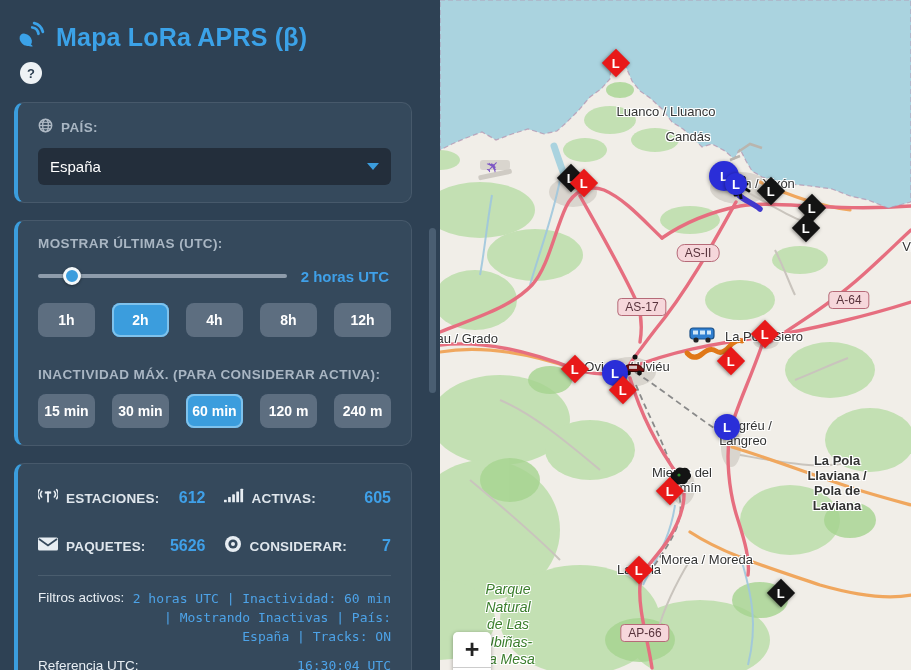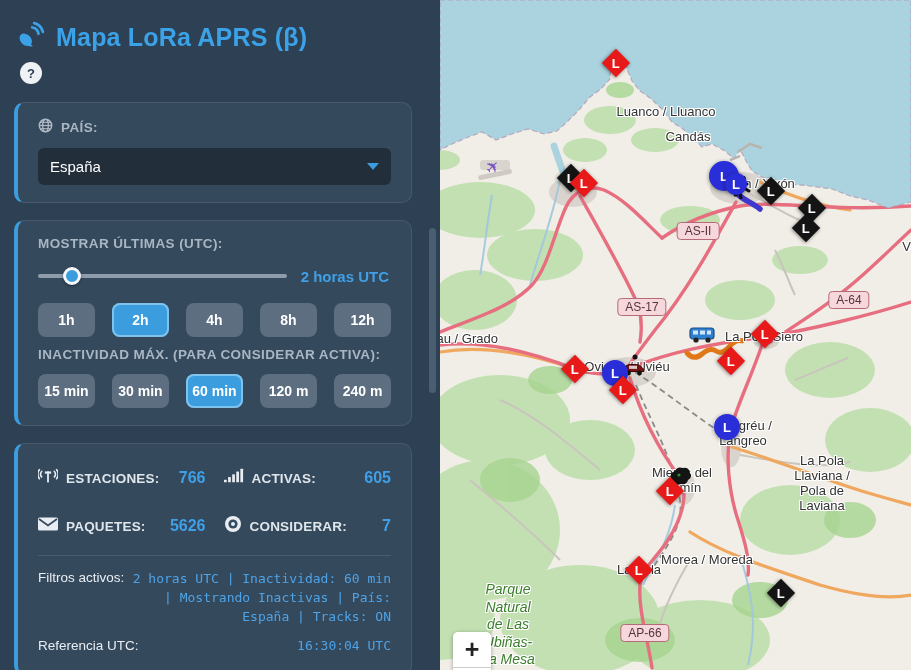--- a/index.html
+++ b/index.html
@@ -34,21 +34,21 @@
   .slider-row{display:flex;align-items:center;gap:14px;margin:16px 2px 18px 0}
   .slider{position:relative;flex:1;height:18px;cursor:pointer}
   .slider .track{position:absolute;left:0;right:0;top:7px;height:4px;border-radius:2px;background:#8e9cab}
   .slider .thumb{position:absolute;top:0;left:10%;width:18px;height:18px;border-radius:50%;
     background:var(--accent);border:3px solid #f4f8fa;box-shadow:0 1px 3px rgba(0,0,0,.4)}
   .slider-val{color:var(--value);font-weight:bold;font-size:15px;white-space:nowrap}
   .btn-row{display:flex;gap:17px}
   .btn-row button{flex:1;height:34px;border:none;border-radius:8px;background:var(--btn-bg);color:#fff;
     font-family:"Liberation Sans",sans-serif;font-weight:bold;font-size:14px;cursor:pointer}
   .btn-row button.active{background:var(--accent);box-shadow:inset 0 0 0 2px #7fc2ec}
-  .plabel.mt{margin-top:10px}
+  .plabel.mt{margin-top:30px}
   .stats-grid{display:grid;grid-template-columns:1fr 1fr;column-gap:18px;row-gap:26px;margin:8px 0 4px}
   .stat{display:flex;align-items:center;gap:8px}
   .stat .slabel{color:#dfe6ec;font-weight:bold;font-size:13.5px;letter-spacing:.2px}
   .stat .svalue{margin-left:auto;color:var(--value);font-weight:bold;font-size:16px}
   .divider{border:none;border-top:1px solid #4a5d6e;margin:18px 0 14px}
   .frow{display:flex;align-items:flex-start;margin-bottom:10px}
   .flabel{color:#e8eef3;font-size:13.5px;white-space:nowrap}
   .fvalue{margin-left:auto;width:272px;text-align:right;color:#4da3e8;
     font-family:"DejaVu Sans Mono",monospace;font-size:13px;line-height:1.45}
   .scroll-thumb{position:absolute;right:4px;top:228px;width:7px;height:165px;border-radius:4px;background:#4a5e72}
@@ -149,21 +149,21 @@
 
     <section class="panel">
       <div class="stats-grid" id="stats-grid">
           <div class="stat">
             <span><svg width="20" height="18" viewBox="0 0 22 18">
                 <path d="M4 4 q-2.5 3 0 6 M1.5 2 q-3.5 5 0 10 M18 4 q2.5 3 0 6 M20.5 2 q3.5 5 0 10" stroke="#e7edf2" stroke-width="1.8" fill="none" stroke-linecap="round"></path>
                 <rect x="10" y="4" width="2" height="12" fill="#e7edf2"></rect>
                 <rect x="7.5" y="4" width="7" height="2.4" fill="#e7edf2"></rect>
               </svg></span>
             <span class="slabel">ESTACIONES:</span>
-            <span class="svalue">766</span>
+            <span class="svalue">612</span>
           </div>
           <div class="stat">
             <span><svg width="20" height="18" viewBox="0 0 22 18">
                 <g fill="#e7edf2">
                   <rect x="0" y="13" width="3" height="3" rx="0.5"></rect>
                   <rect x="4.5" y="10" width="3" height="6" rx="0.5"></rect>
                   <rect x="9" y="7" width="3" height="9" rx="0.5"></rect>
                   <rect x="13.5" y="4" width="3" height="12" rx="0.5"></rect>
                   <rect x="18" y="1" width="3" height="15" rx="0.5"></rect>
                 </g>
@@ -312,31 +312,31 @@
         <div class="map-label" style="left: 226px; top: 112px;">Luanco / Lluanco</div>
         <div class="map-label" style="left: 248px; top: 137px;">Candás</div>
         <div class="map-label" style="left: 318px; top: 184px;">Gijón / Xixón</div>
         <div class="map-label" style="left: 20px; top: 339px;">Grau / Grado</div>
         <div class="map-label" style="left: 187px; top: 367px;">Oviedo / Uviéu</div>
         <div class="map-label" style="left: 324px; top: 337px;">La Pola Siero</div>
         <div class="map-label" style="left: 303px; top: 434px;">Llangréu /
 Langreo</div>
         <div class="map-label" style="left: 242px; top: 481px;">Mieres del
 Camín</div>
-        <div class="map-label" style="left: 382px; top: 484px;">La Pola Llaviana /
+        <div class="map-label" style="left: 397px; top: 484px; font-weight: bold;">La Pola Llaviana /
 Pola de Laviana</div>
         <div class="map-label" style="left: 267px; top: 560px;">Morea / Moreda</div>
         <div class="map-label" style="left: 199px; top: 570px;">La Pola</div>
         <div class="map-label" style="left: 468px; top: 247px;">Vi</div>
         <div class="map-label park" style="left: 68px; top: 625px; text-align: center;">Parque
 Natural
 de Las
 Ubiñas-
 La Mesa</div>
-        <div class="shield" style="left: 258px; top: 231px;">AS-II</div>
+        <div class="shield" style="left: 258px; top: 253px; border-radius: 8px;">AS-II</div>
         <div class="shield" style="left: 202px; top: 307px;">AS-17</div>
         <div class="shield" style="left: 409px; top: 300px;">A-64</div>
         <div class="shield" style="left: 205px; top: 633px;">AP-66</div>
         <div class="mk diamond red" style="left: 176px; top: 63px;">
           <span>L</span>
         </div>
         <div class="mk diamond black" style="left: 131px; top: 178px;">
           <span>L</span>
         </div>
         <div class="mk diamond red" style="left: 144px; top: 183px;">

